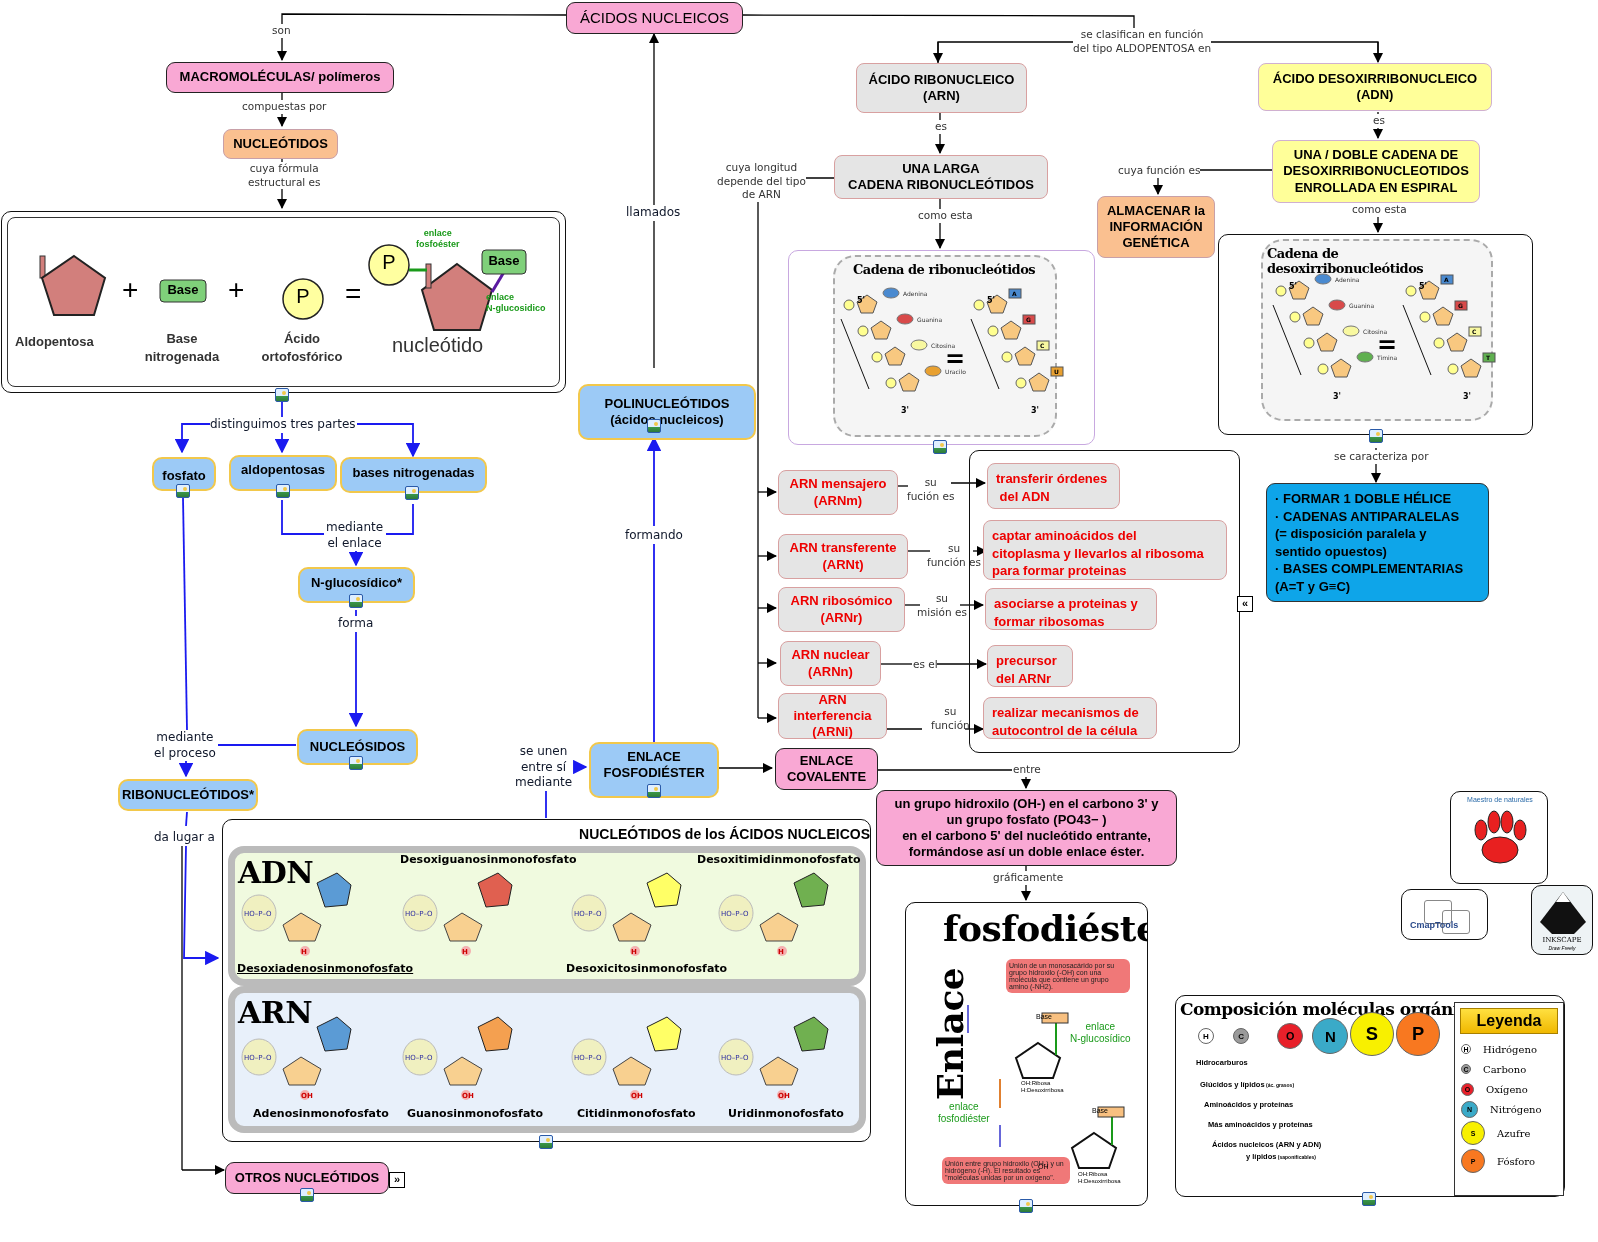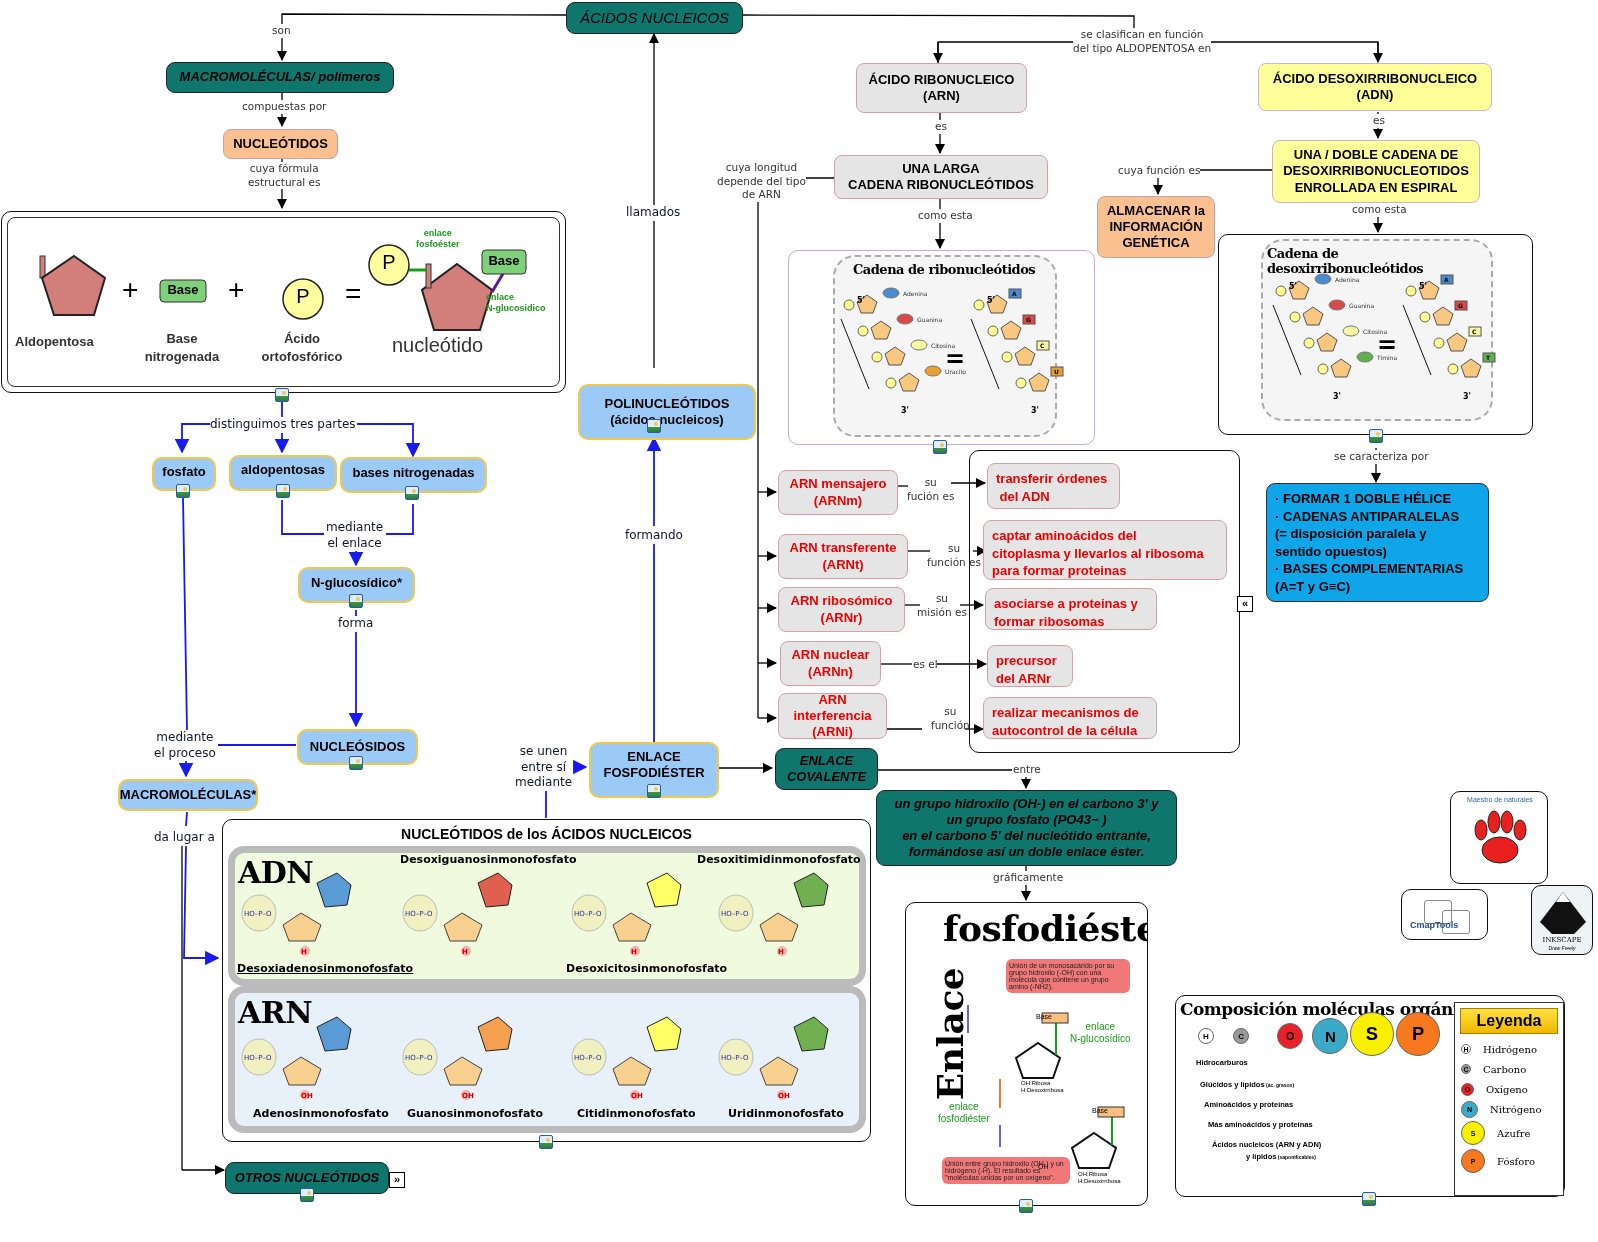--- a/index.html
+++ b/index.html
@@ -1,18 +1,18 @@
 <!DOCTYPE html>
 <html><head>
 <meta charset="utf-8">
 <style>
   html,body{margin:0;padding:0;background:#fff;}
   body{width:1598px;height:1242px;position:relative;overflow:hidden;font-family:"Liberation Sans",sans-serif;color:#000;}
   .node{position:absolute;box-sizing:border-box;display:flex;flex-direction:column;align-items:center;justify-content:center;text-align:center;font-weight:bold;line-height:1.25;}
-  .white{background:#0f766e;border:1.5px solid #222;border-radius:9px;font-style:italic;}
+  .white{background:#f9a8d4;border:1.5px solid #222;border-radius:9px;}
   .peach{background:#fac090;border:1.5px solid #c8a0a8;border-radius:8px;}
   .orange{background:#e5e5e5;border:1.5px solid #d8a0a0;border-radius:8px;}
   .orange.red{color:#e00;justify-content:flex-start;align-items:flex-start;text-align:left;padding:6px 8px;}
   .lyellow{background:#ffff99;border:1.5px solid #d0b0d0;border-radius:8px;}
   .blue{background:#9ccaf6;border:2.5px solid #f2c84b;border-radius:10px;}
   .grey{background:#0ea5e9;border:1.5px solid #333;border-radius:9px;}
   .lbl{position:absolute;font-size:10.5px;color:#333;text-align:center;line-height:1.3;white-space:nowrap;background:#fff;font-family:"DejaVu Sans",sans-serif;}
   .lbl.big{font-size:12px;color:#0f172a;}
   .imgicon{display:inline-block;width:14px;height:14px;border:1.5px solid #2a5aa8;border-radius:2px;background:linear-gradient(180deg,#dfefff 0%,#dfefff 55%,#3a9a4a 55%,#2e7a3a 100%);position:relative;box-sizing:border-box;}
   .imgicon::after{content:"";position:absolute;right:2px;top:2px;width:4px;height:4px;border-radius:50%;background:#f2c84b;}
@@ -158,21 +158,21 @@
     </div>
   <div style="position:absolute;left:484px;top:80px;font-size:9px;font-weight:bold;color:#1a9a1a;line-height:1.2;">
       <div>enlace</div>
       <div>N-glucosidico</div>
     </div>
 </div>
 <span class="imgicon" style="position:absolute;left:275px;top:388px;"></span>
 
 <div class="lbl big" style="left:210px;top:417px;">distinguimos tres partes</div>
 
-<div class="node blue" style="left:152px;top:457px;width:64px;height:34px;font-size:13px;justify-content:flex-start;padding-top:5px;">
+<div class="node blue" style="left:152px;top:457px;width:64px;height:34px;font-size:13px;justify-content:center;padding-top:5px;">
     <span>fosfato</span>
   </div>
 <span class="imgicon" style="position:absolute;left:176px;top:484px;"></span>
 <div class="node blue" style="left:229px;top:455px;width:108px;height:36px;font-size:13px;justify-content:flex-start;padding-top:5px;">
     <span>aldopentosas</span>
   </div>
 <span class="imgicon" style="position:absolute;left:276px;top:484px;"></span>
 <div class="node blue" style="left:340px;top:457px;width:147px;height:36px;font-size:13px;justify-content:flex-start;padding-top:6px;">
     <span>bases nitrogenadas</span>
   </div>
@@ -193,32 +193,32 @@
     <span>NUCLEÓSIDOS</span>
   </div>
 <span class="imgicon" style="position:absolute;left:349px;top:756px;"></span>
 
 <div class="lbl big" style="left:154px;top:730px;">
     <div>mediante</div>
     <div>el proceso</div>
   </div>
 
 <div class="node blue" style="left:118px;top:779px;width:140px;height:32px;font-size:13px;">
-    <span>MACROMOLÉCULAS*</span>
+    <span>RIBONUCLEÓTIDOS*</span>
   </div>
 <div class="lbl big" style="left:154px;top:830px;">da lugar a</div>
 
 <div class="node white" style="left:225px;top:1162px;width:164px;height:32px;font-size:13px;">
     <span>OTROS NUCLEÓTIDOS</span>
   </div>
 <span class="expander" style="position:absolute;left:389px;top:1172px;">»</span>
 <span class="imgicon" style="position:absolute;left:300px;top:1188px;"></span>
 
 <div class="frame" style="left:222px;top:819px;width:649px;height:323px;">
-  <div style="position:absolute;left:0;right:0;top:6px;text-align:center;font-size:14px;font-weight:bold;">NUCLEÓTIDOS de los ÁCIDOS NUCLEICOS</div>
+  <div style="position:absolute;left:0;right:0;top:6px;text-align:right;font-size:14px;font-weight:bold;">NUCLEÓTIDOS de los ÁCIDOS NUCLEICOS</div>
   <div class="panel" style="left:5px;top:26px;width:638px;height:140px;background:#f0fadf;">
     <div class="gothic" style="position:absolute;left:3px;top:2px;font-size:30px;">ADN</div>
   </div>
   <div class="panel" style="left:5px;top:166px;width:638px;height:147px;background:#e8f0fa;">
     <div class="gothic" style="position:absolute;left:3px;top:2px;font-size:30px;">ARN</div>
   </div>
   <svg id="molsvg" width="649" height="323" style="position:absolute;left:0;top:0">
       <g>
         <ellipse cx="36" cy="93" rx="17" ry="18" fill="#f0f0c0" stroke="#bbb"></ellipse>
         <text x="21" y="96" font-size="7" fill="#2a2aa0" font-family="DejaVu Sans, sans-serif">HO–P–O</text>

